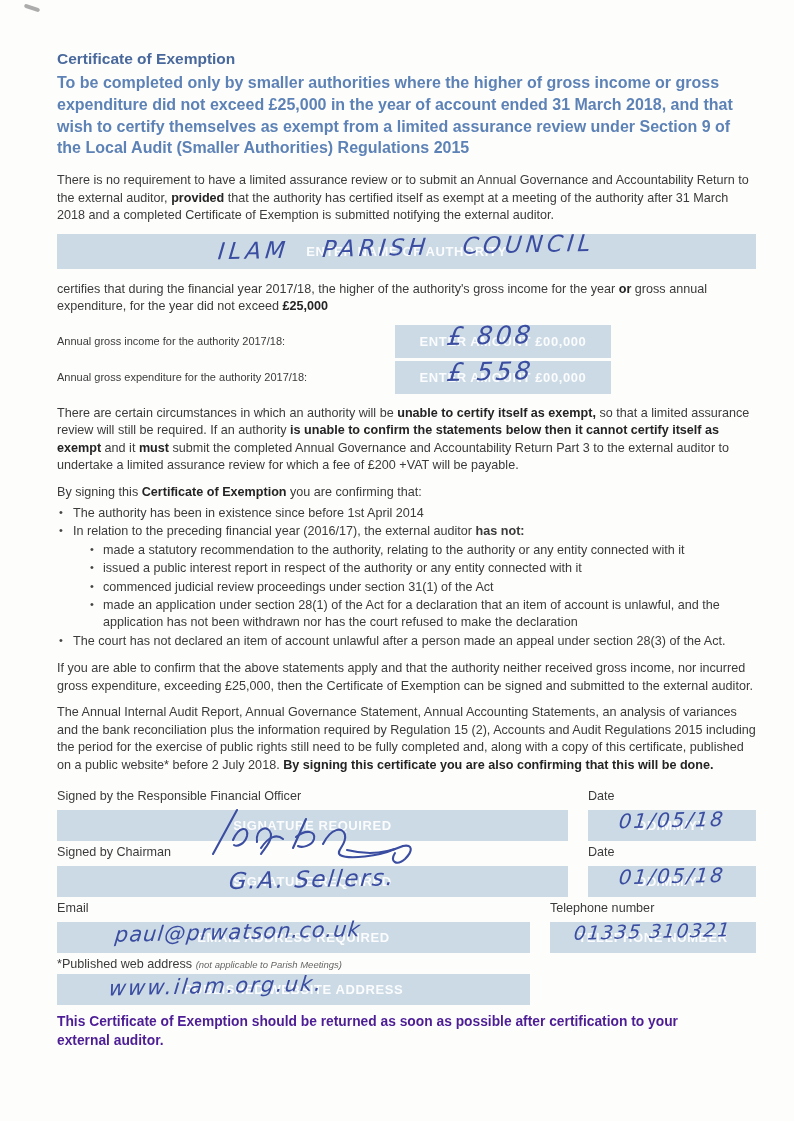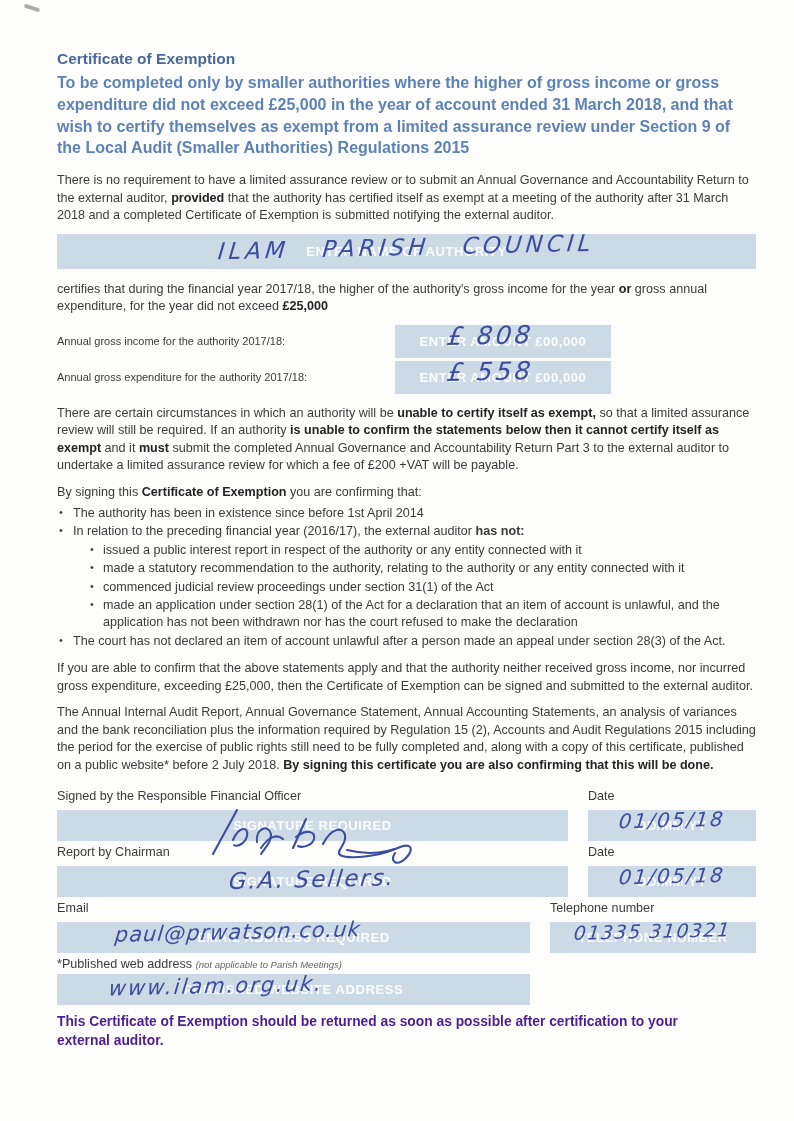--- a/index.html
+++ b/index.html
@@ -143,22 +143,22 @@
     </div>
   </div>
 
   <div class="gap8"></div>
   <p class="body">There are certain circumstances in which an authority will be <b>unable to certify itself as exempt,</b> so that a limited assurance review will still be required. If an authority <b>is unable to confirm the statements below then it cannot certify itself as exempt</b> and it <b>must</b> submit the completed Annual Governance and Accountability Return Part 3 to the external auditor to undertake a limited assurance review for which a fee of £200 +VAT will be payable.</p>
   <p class="body" style="margin-bottom:4px;">By signing this <b>Certificate of Exemption</b> you are confirming that:</p>
 
   <ul class="bullets">
     <li class="l1">The authority has been in existence since before 1st April 2014</li>
     <li class="l1">In relation to the preceding financial year (2016/17), the external auditor <b>has not:</b></li>
+    <li class="l2">made a statutory recommendation to the authority, relating to the authority or any entity connected with it</li>
     <li class="l2">issued a public interest report in respect of the authority or any entity connected with it</li>
-    <li class="l2">made a statutory recommendation to the authority, relating to the authority or any entity connected with it</li>
     <li class="l2">commenced judicial review proceedings under section 31(1) of the Act</li>
     <li class="l2">made an application under section 28(1) of the Act for a declaration that an item of account is unlawful, and the application has not been withdrawn nor has the court refused to make the declaration</li>
     <li class="l1">The court has not declared an item of account unlawful after a person made an appeal under section 28(3) of the Act.</li>
   </ul>
 
   <p class="body">If you are able to confirm that the above statements apply and that the authority neither received gross income, nor incurred gross expenditure, exceeding £25,000, then the Certificate of Exemption can be signed and submitted to the external auditor.</p>
   <p class="body">The Annual Internal Audit Report, Annual Governance Statement, Annual Accounting Statements, an analysis of variances and the bank reconciliation plus the information required by Regulation 15 (2), Accounts and Audit Regulations 2015 including the period for the exercise of public rights still need to be fully completed and, along with a copy of this certificate, published on a public website* before 2 July 2018. <b>By signing this certificate you are also confirming that this will be done.</b></p>
 
   <div class="gap6"></div>
 
@@ -185,21 +185,21 @@
       </svg>
     </div>
     <div class="col-spacer"></div>
     <div class="col-right field-box date-box">
       <span class="ghost">DD/MM/YY</span>
       <span class="hand">01/05/18</span>
     </div>
   </div>
 
   <div class="form-row">
-    <div class="col-left fr-label">Report by Chairman</div>
+    <div class="col-left fr-label">Signed by Chairman</div>
     <div class="col-spacer"></div>
     <div class="col-right fr-label">Date</div>
   </div>
   <div class="form-row">
     <div class="col-left field-box sig-box sig-name">
       <span class="ghost">SIGNATURE REQUIRED</span>
       <span class="hand">G.A. Sellers.</span>
     </div>
     <div class="col-spacer"></div>
     <div class="col-right field-box date-box">

